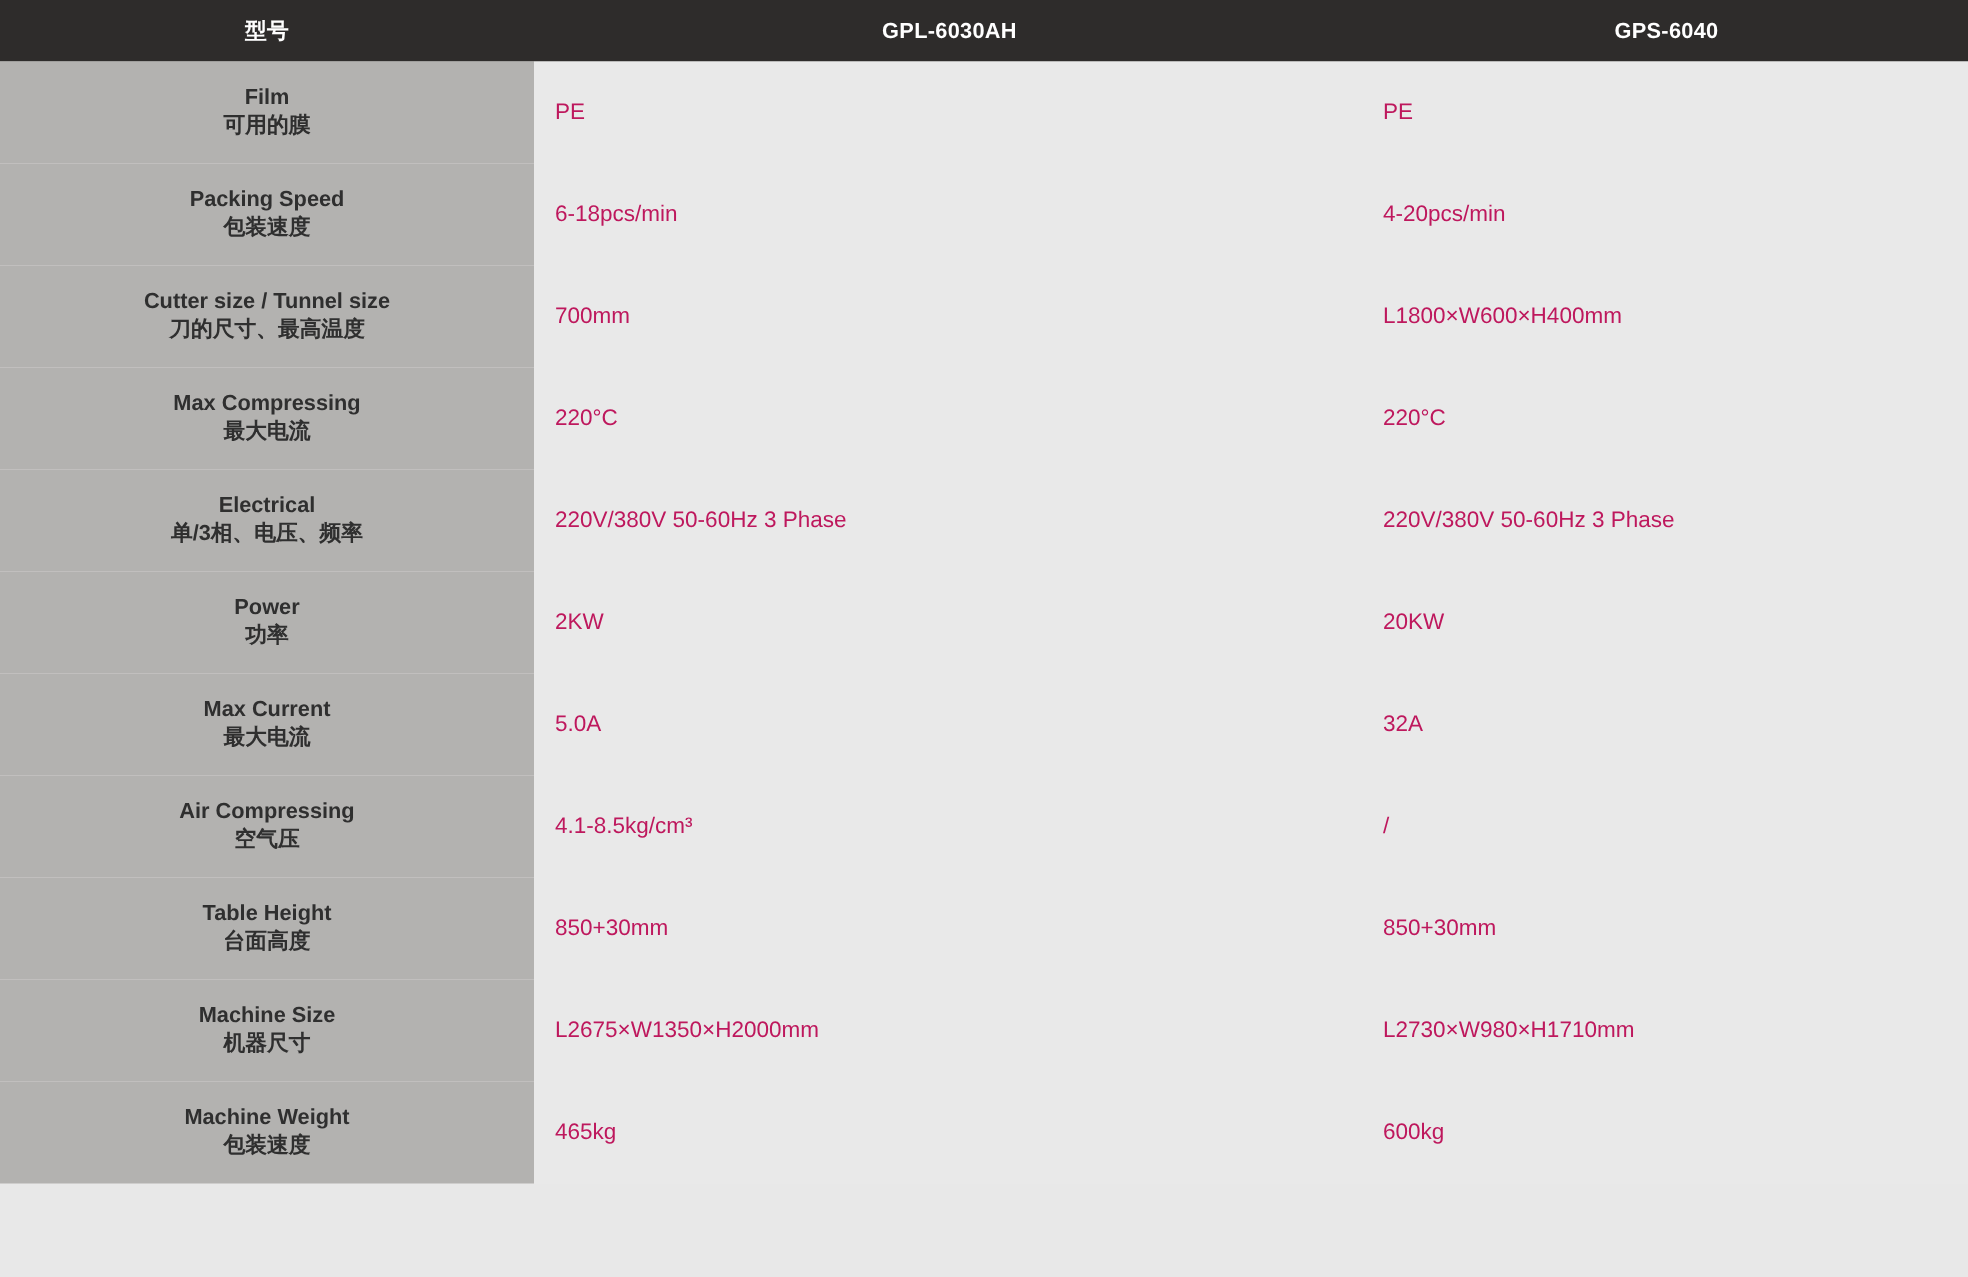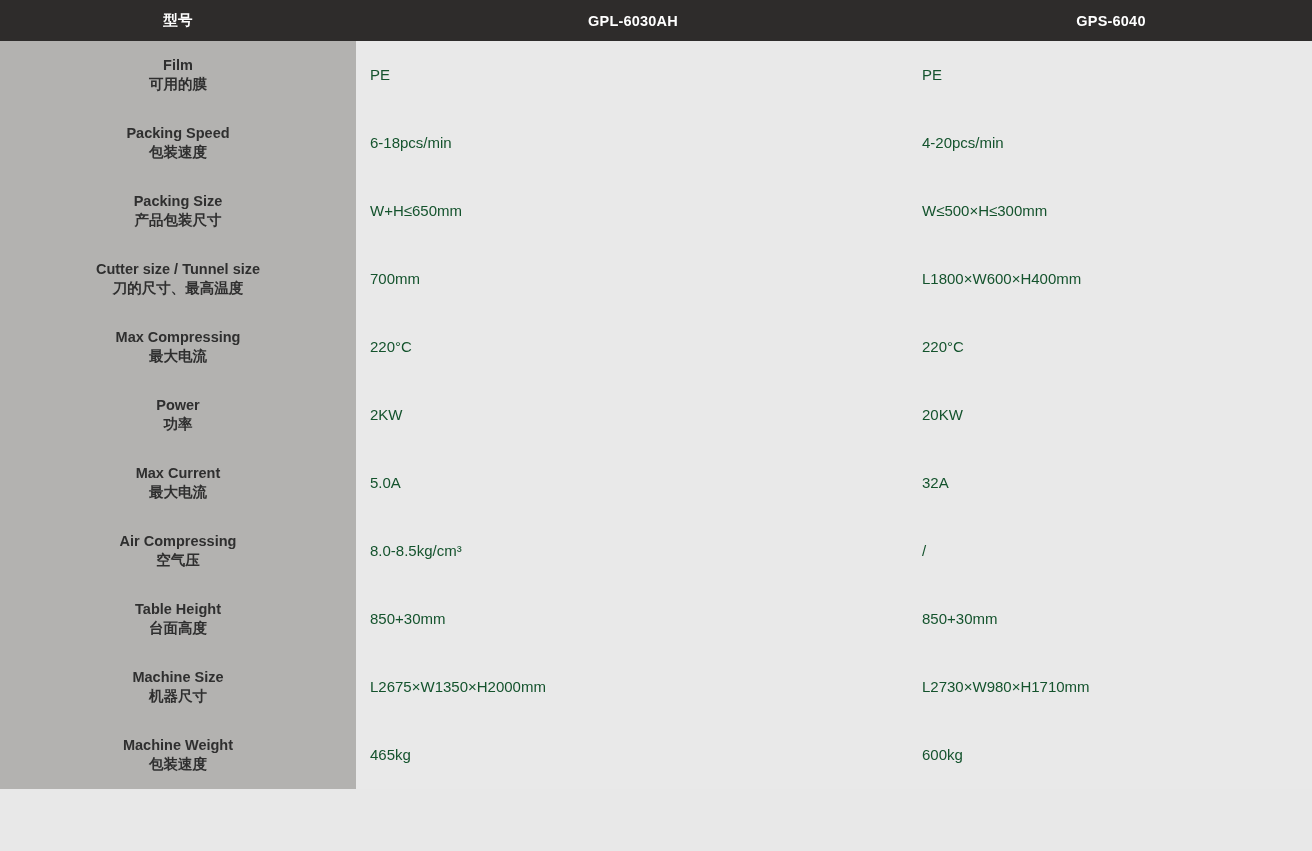--- a/index.html
+++ b/index.html
@@ -54,21 +54,21 @@
   td.label-cell .en {
     display: block;
     white-space: nowrap;
   }
   td.label-cell .cn {
     display: block;
     white-space: nowrap;
   }
   td.value-cell {
     background: #e9e9e9;
-    color: #14532d;
+    color: #be185d;
     font-size: 15px;
     font-weight: normal;
     padding-left: 14px;
     line-height: 1.3;
   }
   td.value-cell.v2 {
     padding-left: 12px;
   }
 </style>
 </head>
@@ -99,41 +99,41 @@
       <tr>
         <td class="label-cell">
           <span class="en">Packing Speed</span>
           <span class="cn">包装速度</span>
         </td>
         <td class="value-cell v1">6-18pcs/min</td>
         <td class="value-cell v2">4-20pcs/min</td>
       </tr>
       <tr>
         <td class="label-cell">
-          <span class="en">Packing Size</span>
-          <span class="cn">产品包装尺寸</span>
-        </td>
-        <td class="value-cell v1">W+H≤650mm</td>
-        <td class="value-cell v2">W≤500×H≤300mm</td>
-      </tr>
-      <tr>
-        <td class="label-cell">
           <span class="en">Cutter size / Tunnel size</span>
           <span class="cn">刀的尺寸、最高温度</span>
         </td>
         <td class="value-cell v1">700mm</td>
         <td class="value-cell v2">L1800×W600×H400mm</td>
       </tr>
       <tr>
         <td class="label-cell">
           <span class="en">Max Compressing</span>
           <span class="cn">最大电流</span>
         </td>
         <td class="value-cell v1">220°C</td>
         <td class="value-cell v2">220°C</td>
+      </tr>
+      <tr>
+        <td class="label-cell">
+          <span class="en">Electrical</span>
+          <span class="cn">单/3相、电压、频率</span>
+        </td>
+        <td class="value-cell v1">220V/380V 50-60Hz 3 Phase</td>
+        <td class="value-cell v2">220V/380V 50-60Hz 3 Phase</td>
       </tr>
       <tr>
         <td class="label-cell">
           <span class="en">Power</span>
           <span class="cn">功率</span>
         </td>
         <td class="value-cell v1">2KW</td>
         <td class="value-cell v2">20KW</td>
       </tr>
       <tr>
@@ -142,21 +142,21 @@
           <span class="cn">最大电流</span>
         </td>
         <td class="value-cell v1">5.0A</td>
         <td class="value-cell v2">32A</td>
       </tr>
       <tr>
         <td class="label-cell">
           <span class="en">Air Compressing</span>
           <span class="cn">空气压</span>
         </td>
-        <td class="value-cell v1">8.0-8.5kg/cm³</td>
+        <td class="value-cell v1">4.1-8.5kg/cm³</td>
         <td class="value-cell v2">/</td>
       </tr>
       <tr>
         <td class="label-cell">
           <span class="en">Table Height</span>
           <span class="cn">台面高度</span>
         </td>
         <td class="value-cell v1">850+30mm</td>
         <td class="value-cell v2">850+30mm</td>
       </tr>

